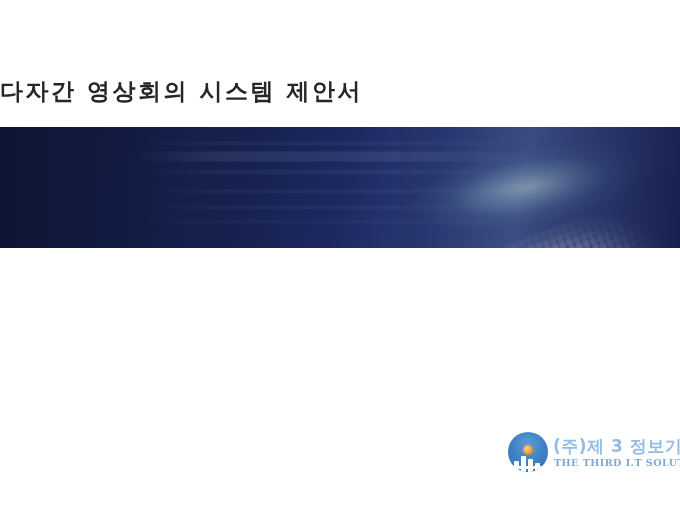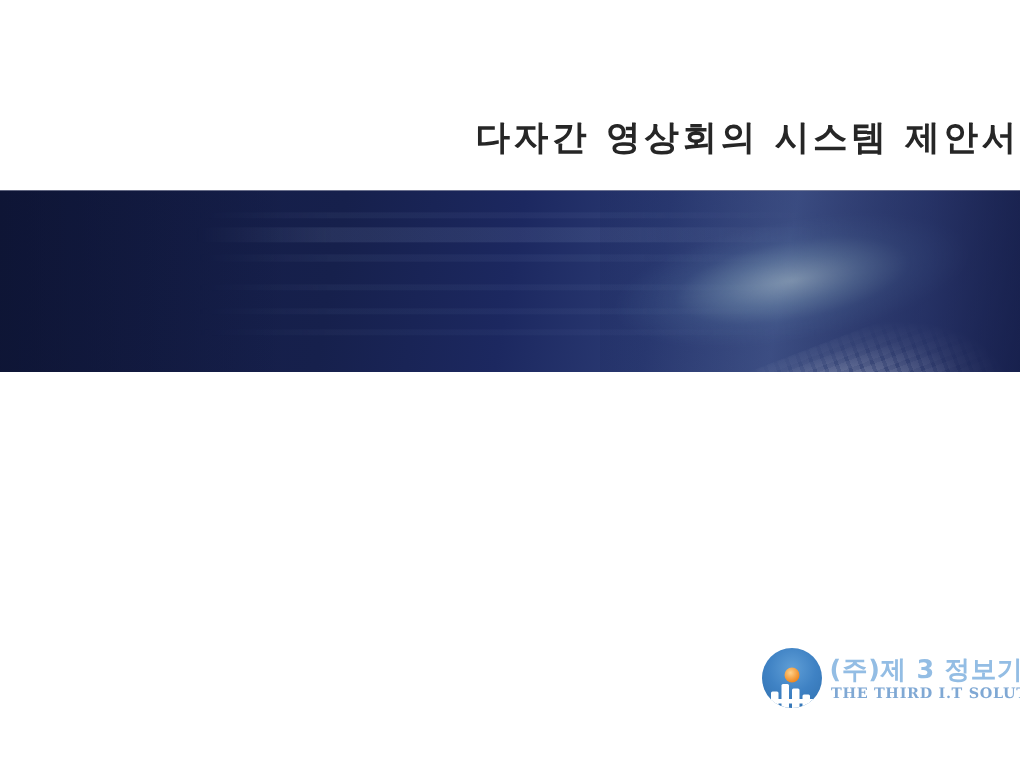--- a/index.html
+++ b/index.html
@@ -23,21 +23,21 @@
     height: 510px;
     background: #ffffff;
   }
 
   
   #page-title {
     position: absolute;
     left: 0;
     top: 76px;
     width: 680px;
-    text-align: right;
+    text-align: left;
     font-family: "DejaVu Serif", "Liberation Serif", serif;
     font-weight: bold;
     font-size: 23px;
     letter-spacing: 2.5px;
     color: #262626;
     white-space: nowrap;
   }
 
   
   #banner {

